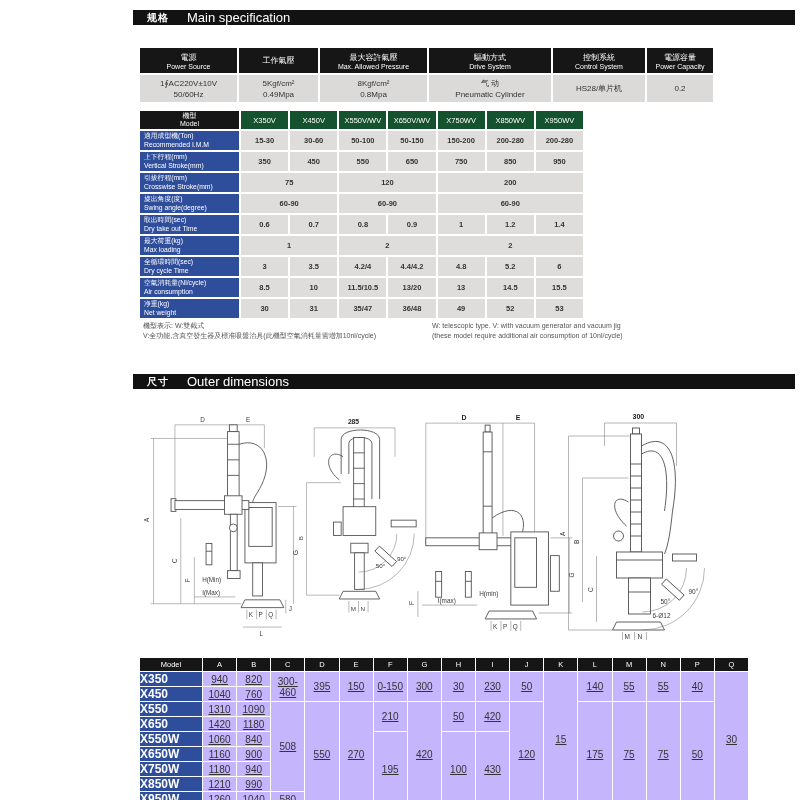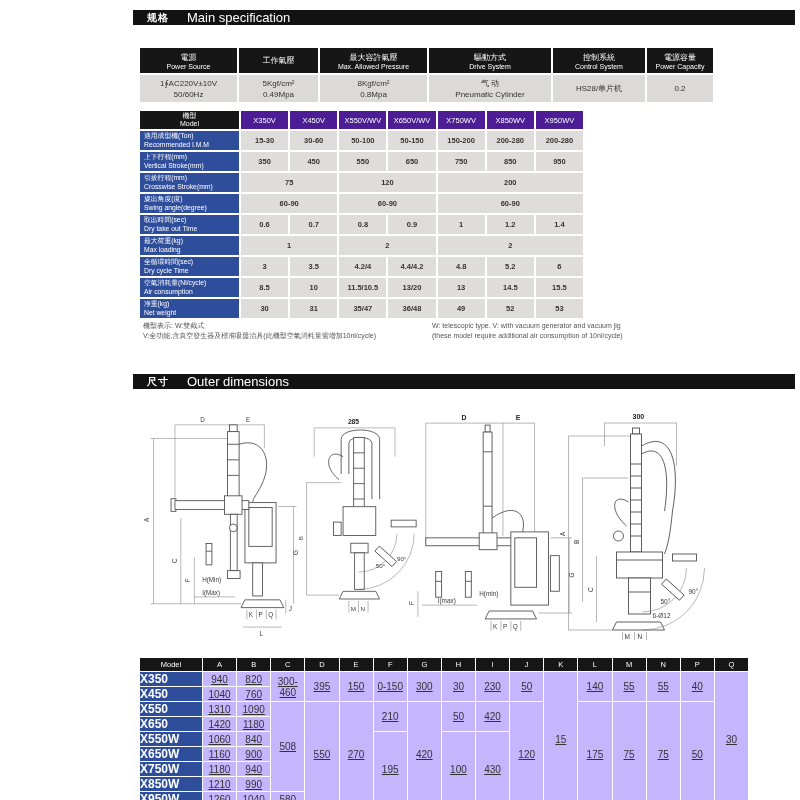--- a/index.html
+++ b/index.html
@@ -17,21 +17,21 @@
   #power-table{left:138px;top:36px;width:567px;}
   #power-table th{background:#161616;color:#fff;font-weight:normal;height:25px;text-align:center;}
   #power-table th .zh{font-size:8px;}
   #power-table th .en{font-size:7px;}
   #power-table td{background:#dbdad8;font-size:8px;text-align:center;height:27px;line-height:11px;}
 
   
   #spec-table{left:138px;top:99px;width:447px;}
   #spec-table th.corner{background:#161616;color:#fff;font-weight:normal;height:18px;}
   #spec-table th.corner div{font-size:7px;line-height:8.5px;text-align:center;}
-  #spec-table th.model{background:#4c1d95;color:#fff;font-weight:normal;font-size:7.5px;text-align:center;}
+  #spec-table th.model{background:#14532d;color:#fff;font-weight:normal;font-size:7.5px;text-align:center;}
   #spec-table th.rowhead{background:#2e4d9b;color:#fff;font-weight:normal;text-align:left;padding-left:4px;height:19px;}
   #spec-table th.rowhead div{font-size:6.8px;line-height:8.5px;}
   #spec-table td{background:#dedddb;font-size:7.5px;text-align:center;font-weight:bold;}
 
   
   .note{position:absolute;font-size:7px;color:#555;line-height:10px;white-space:nowrap;}
 
   
   #dims-table{left:139px;top:647px;width:610px;border-spacing:1px;}
   #dims-table th.h{background:#161616;color:#fff;font-weight:normal;font-size:7.5px;height:13px;text-align:center;}

